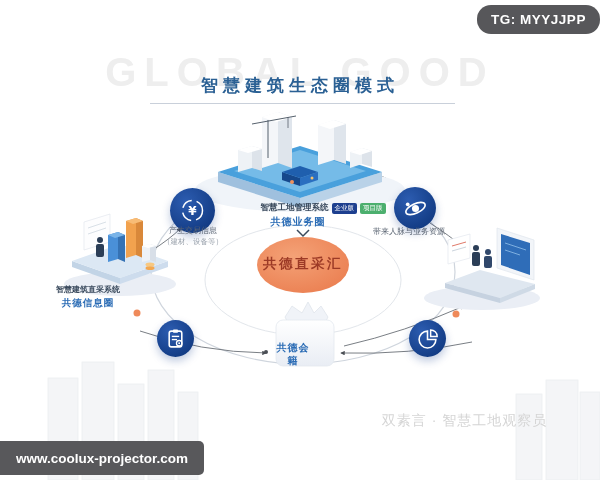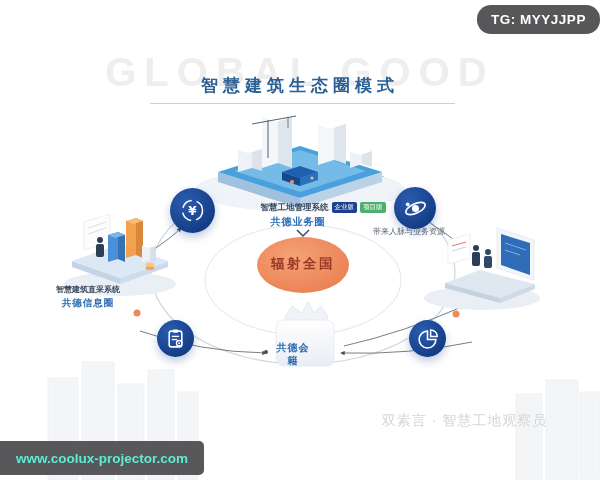--- a/index.html
+++ b/index.html
@@ -18,21 +18,21 @@
     color:#2a6094;letter-spacing:5px;z-index:2;
   }
   .title-underline{left:150px;top:103px;width:305px;height:1px;background:#c9d0da;z-index:2;}
   .tg-badge{
     left:477px;top:5px;width:123px;height:29px;background:#57575a;border-radius:14px;
     color:#ffffff;font-size:13.5px;font-weight:bold;letter-spacing:.5px;
     display:flex;align-items:center;justify-content:center;z-index:6;
   }
   .site-badge{
     left:0;top:441px;width:204px;height:34px;background:#58585b;border-radius:0 5px 5px 0;
-    color:#5eead4;font-size:13.5px;font-weight:bold;
+    color:#ffffff;font-size:13.5px;font-weight:bold;
     display:flex;align-items:center;justify-content:center;z-index:6;
   }
   .credit{
     left:372px;top:412px;width:185px;text-align:center;font-size:14px;color:#d5d5d5;
     letter-spacing:1px;z-index:2;white-space:nowrap;
   }
   
   svg.art{left:0;top:0;z-index:1;}
   
   .node{
@@ -40,21 +40,21 @@
     background:radial-gradient(circle at 35% 30%, #2c5cb0, #133c85 75%);
     box-shadow:0 4px 9px rgba(20,60,140,.28);
     display:flex;align-items:center;justify-content:center;
   }
   .n-transaction{left:170px;top:188px;width:45px;height:45px;}
   .n-network{left:394px;top:187px;width:42px;height:42px;}
   .n-info{left:157px;top:320px;width:37px;height:37px;}
   .n-pie{left:409px;top:320px;width:37px;height:37px;}
   
   .lbl{z-index:4;text-align:center;line-height:1.3;}
-  .sys-row{left:238px;top:202px;width:170px;display:flex;align-items:flex-start;justify-content:center;gap:3px;z-index:4;}
+  .sys-row{left:238px;top:202px;width:170px;display:flex;align-items:center;justify-content:center;gap:3px;z-index:4;}
   .sys-name{font-size:8.5px;color:#39495c;font-weight:bold;white-space:nowrap;}
   .chip{font-size:6.5px;color:#fff;padding:1px 3px;border-radius:2px;white-space:nowrap;}
   .chip-navy{background:#1d3f8f;}
   .chip-green{background:#4caf6e;}
   .biz-circle{left:243px;top:215px;width:110px;font-size:10px;font-weight:bold;color:#2b6cb5;letter-spacing:1px;}
   .hub-label{left:253px;top:255px;width:100px;font-size:13.5px;font-weight:bold;color:#9c3a26;letter-spacing:2.5px;}
   .small-l1{font-size:8px;color:#5a6472;white-space:nowrap;}
   .small-l2{font-size:7.5px;color:#9aa2ac;white-space:nowrap;margin-top:1px;}
   .transaction-label{left:147px;top:226px;width:92px;}
   .network-label{left:366px;top:227px;width:86px;}
@@ -230,22 +230,26 @@
     </svg>
   </div>
 
   <div class="abs sys-row">
     <span class="sys-name">智慧工地管理系统</span>
     <span class="chip chip-navy">企业版</span>
     <span class="chip chip-green">项目版</span>
   </div>
   <div class="abs lbl biz-circle">共德业务圈</div>
 
-  <div class="abs lbl hub-label">辐射全国</div>
-
+  <div class="abs lbl hub-label">共德直采汇</div>
+
+  <div class="abs lbl transaction-label">
+    <div class="small-l1">产生交易信息</div>
+    <div class="small-l2">（建材、设备等）</div>
+  </div>
   <div class="abs lbl network-label">
     <div class="small-l1">带来人脉与业务资源</div>
   </div>
 
   <div class="abs lbl left-sys">
     <div class="side-sys-name">智慧建筑直采系统</div>
     <div class="circle-blue">共德信息圈</div>
   </div>
 
   <div class="abs lbl membership-label">共德会籍</div>

